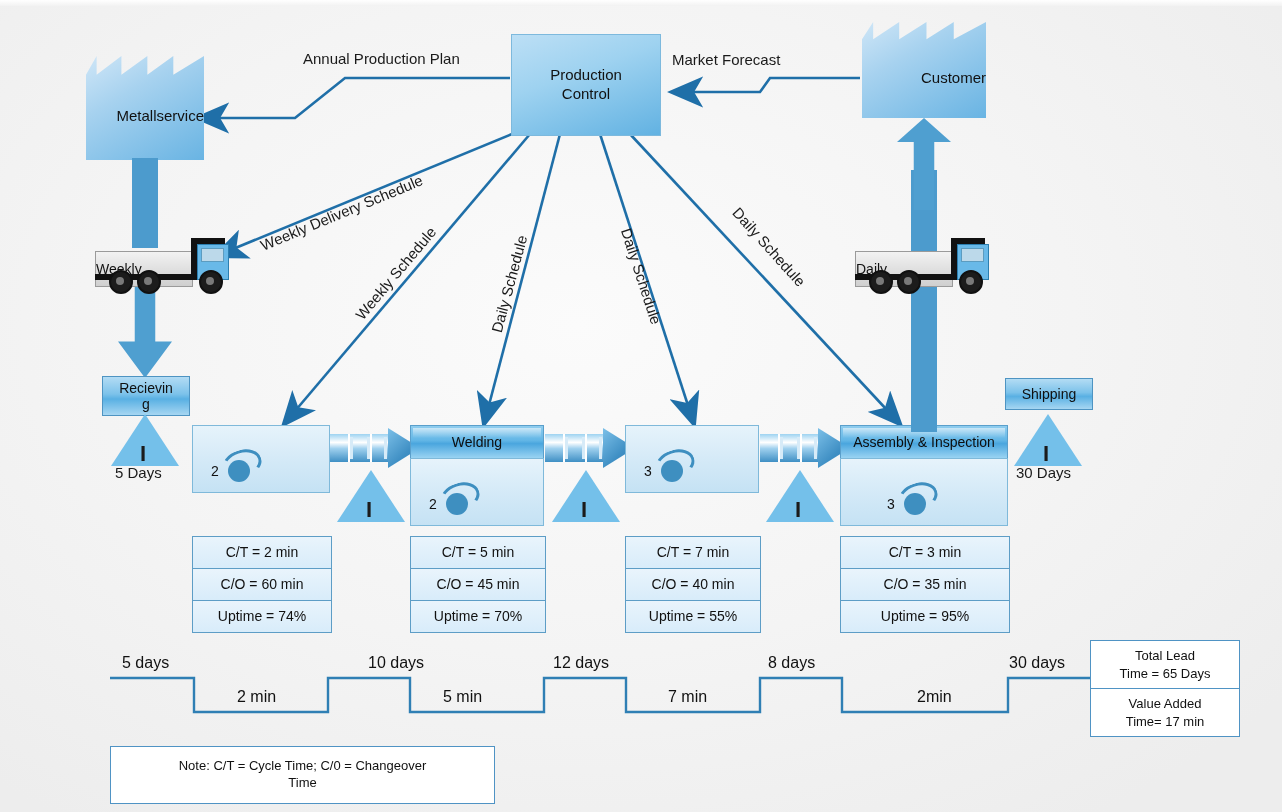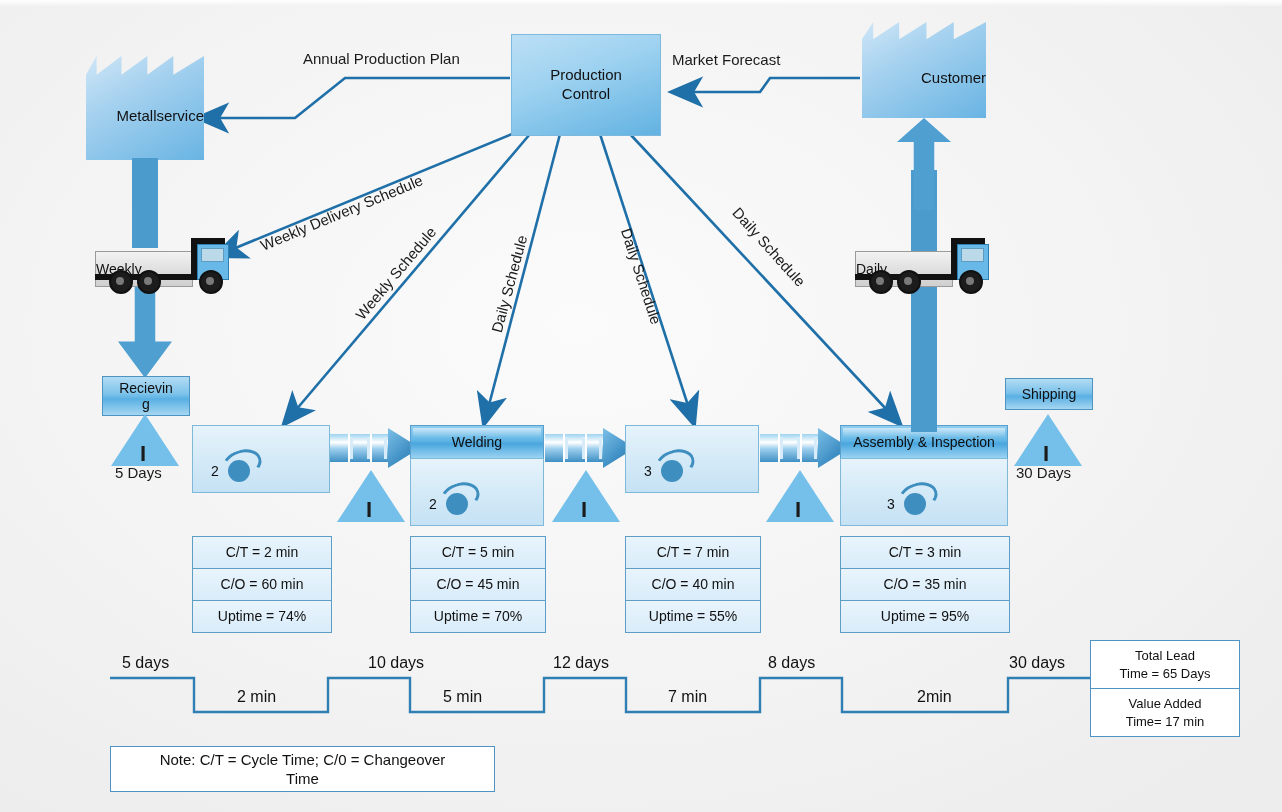--- a/index.html
+++ b/index.html
@@ -148,21 +148,21 @@
   
   .summary{position:absolute;border:1px solid #4f93c4;background:#fff;}
   .summary div{
     text-align:center;font-size:13px;color:#111;line-height:1.35;padding:6px 8px;
     border-bottom:1px solid #4f93c4;
   }
   .summary div:last-child{border-bottom:none;}
   .note{
     position:absolute;border:1px solid #4f93c4;background:#fff;
     display:flex;align-items:center;justify-content:center;text-align:center;
-    font-size:15px;color:#111;line-height:1.3;padding:0 10px;
+    font-size:13px;color:#111;line-height:1.3;padding:6px 10px;
   }
 
   .rot{transform-origin:0 0;}
 </style>
 </head>
 <body>
 
 <div id="canvas">
 
   <svg id="wires" viewBox="0 0 1282 812">

